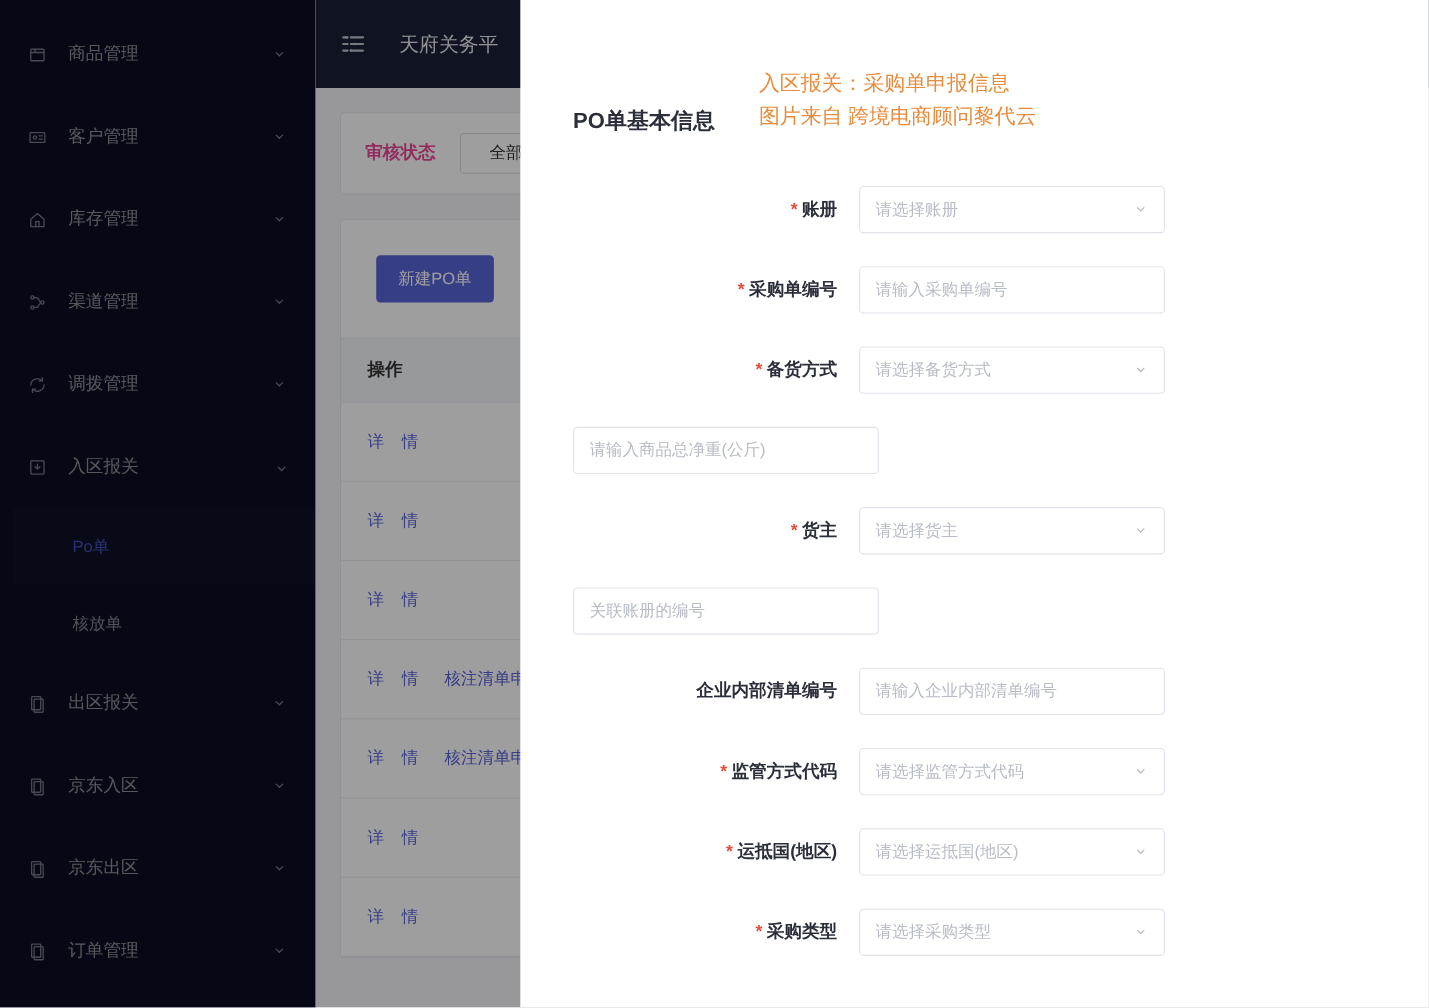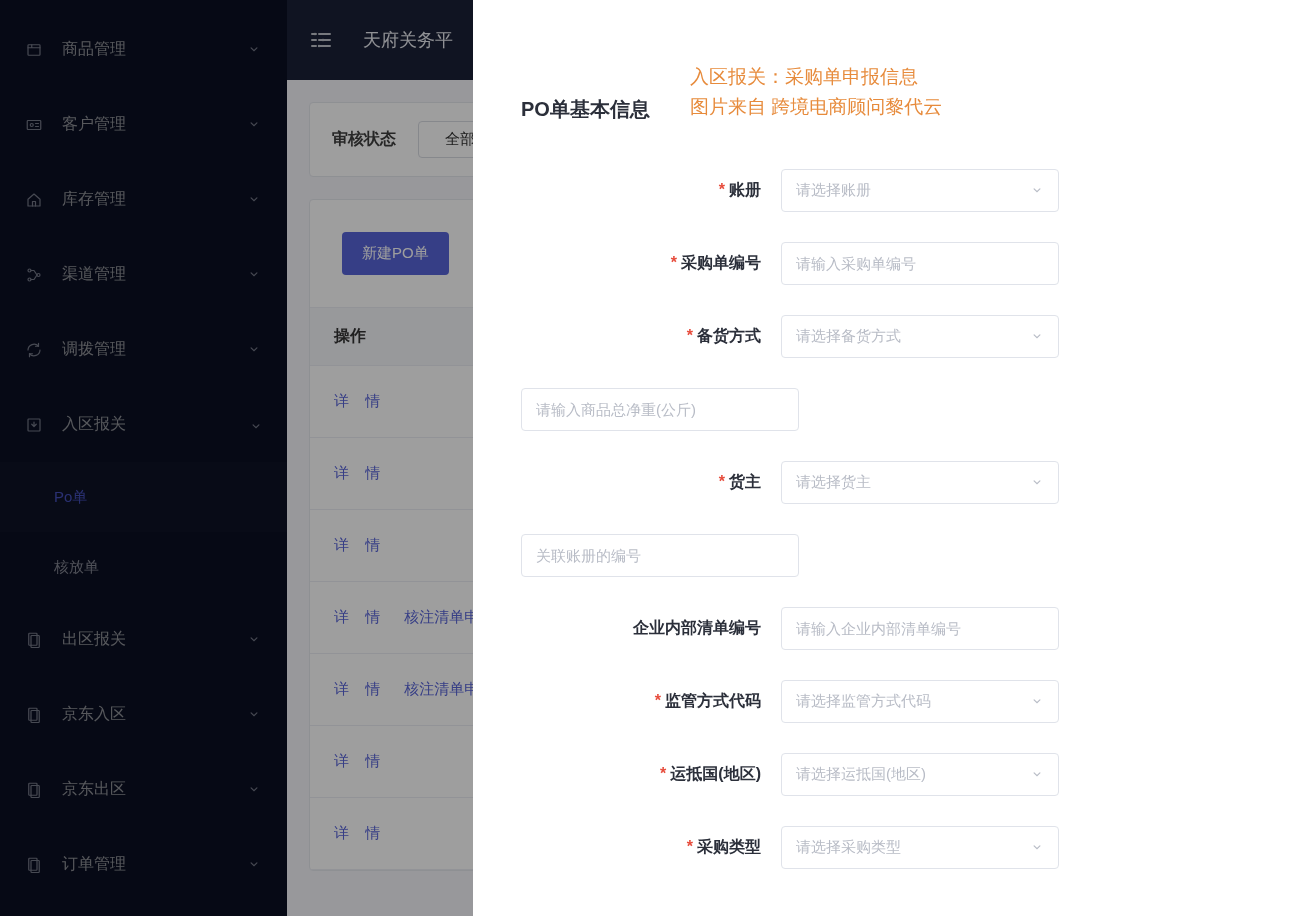--- a/index.html
+++ b/index.html
@@ -6,33 +6,33 @@
 body { font-family: "Microsoft YaHei", -apple-system, sans-serif; font-size: 14px; color: #333; overflow: hidden; }
 .app { display: flex; height: 916px; width: 1299px; position: relative; }
 
 
 .sidebar { width: 287px; background: #0f1530; flex-shrink: 0; padding-top: 12px; position: relative; }
 .sidebar::after { content: ""; position: absolute; inset: 0; background: rgba(0,0,0,0.55); pointer-events: none; }
 .nav-item { display: flex; align-items: center; padding: 0 24px; height: 75px; color: #c0c4cc; cursor: pointer; position: relative; }
 .nav-item .icon { width: 20px; margin-right: 18px; display: flex; align-items: center; justify-content: center; }
 .nav-item .label { flex: 1; font-size: 16px; }
 .nav-item .chev { width: 16px; height: 16px; }
-.nav-sub { padding-left: 54px; height: 70px; display: flex; align-items: center; color: #b0b4c4; font-size: 15px; cursor: pointer; }
+.nav-sub { padding-left: 54px; height: 70px; display: flex; align-items: center; color: #b0b4c4; font-size: 15px; cursor: pointer; margin-left: 12px; }
 .nav-sub.active { color: #5d6cff; background: rgba(255,255,255,0.02); }
 .nav-item.expanded .chev { transform: rotate(180deg); }
 
 
 .main { flex: 1; display: flex; flex-direction: column; background: #f5f6fa; position: relative; }
 .topbar { height: 80px; background: #1b2137; display: flex; align-items: center; padding: 0 22px; }
 .hamburger { width: 24px; height: 24px; margin-right: 30px; cursor: pointer; }
 .topbar-title { color: #e8eaf0; font-size: 18px; }
 
 .content { padding: 22px; }
 .filter-bar { background: #fff; border: 1px solid #e6e8ee; border-radius: 4px; padding: 18px 22px; display: flex; align-items: center; margin-bottom: 22px; }
-.filter-label { font-size: 16px; color: #404040; margin-right: 22px; font-weight: 600; }
+.filter-label { font-size: 16px; color: #ec4899; margin-right: 22px; font-weight: 600; }
 .filter-select { border: 1px solid #d9dce3; border-radius: 4px; padding: 8px 28px 8px 26px; font-size: 15px; color: #333; background: #fff; cursor: pointer; position: relative; }
 
 .card { background: #fff; border: 1px solid #e6e8ee; border-radius: 4px; }
 .new-btn { margin: 32px; background: #5864d8; color: #fff; border: none; border-radius: 4px; padding: 12px 20px; font-size: 15px; cursor: pointer; }
 .table-header { background: #f6f7fb; padding: 18px 24px; font-size: 16px; font-weight: 600; color: #333; border-top: 1px solid #eceef4; border-bottom: 1px solid #eceef4; }
 .row { padding: 26px 24px; border-bottom: 1px solid #eceef4; font-size: 15px; color: #5864d8; display: flex; gap: 18px; }
 .row a { color: #5864d8; cursor: pointer; letter-spacing: 6px; }
 .row .extra { color: #5864d8; letter-spacing: 0; }
 
 

